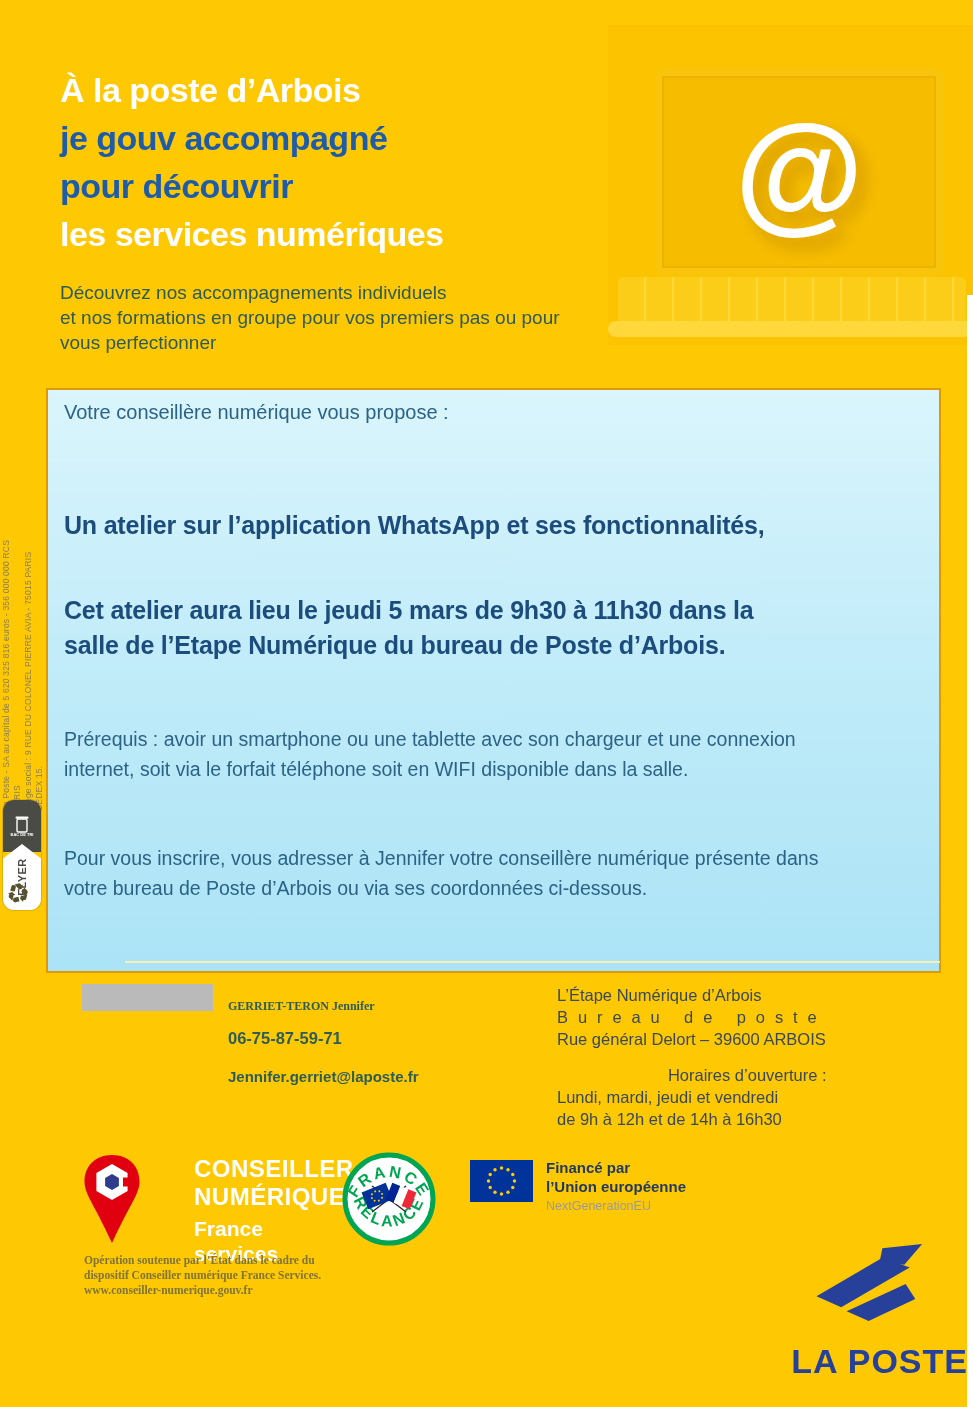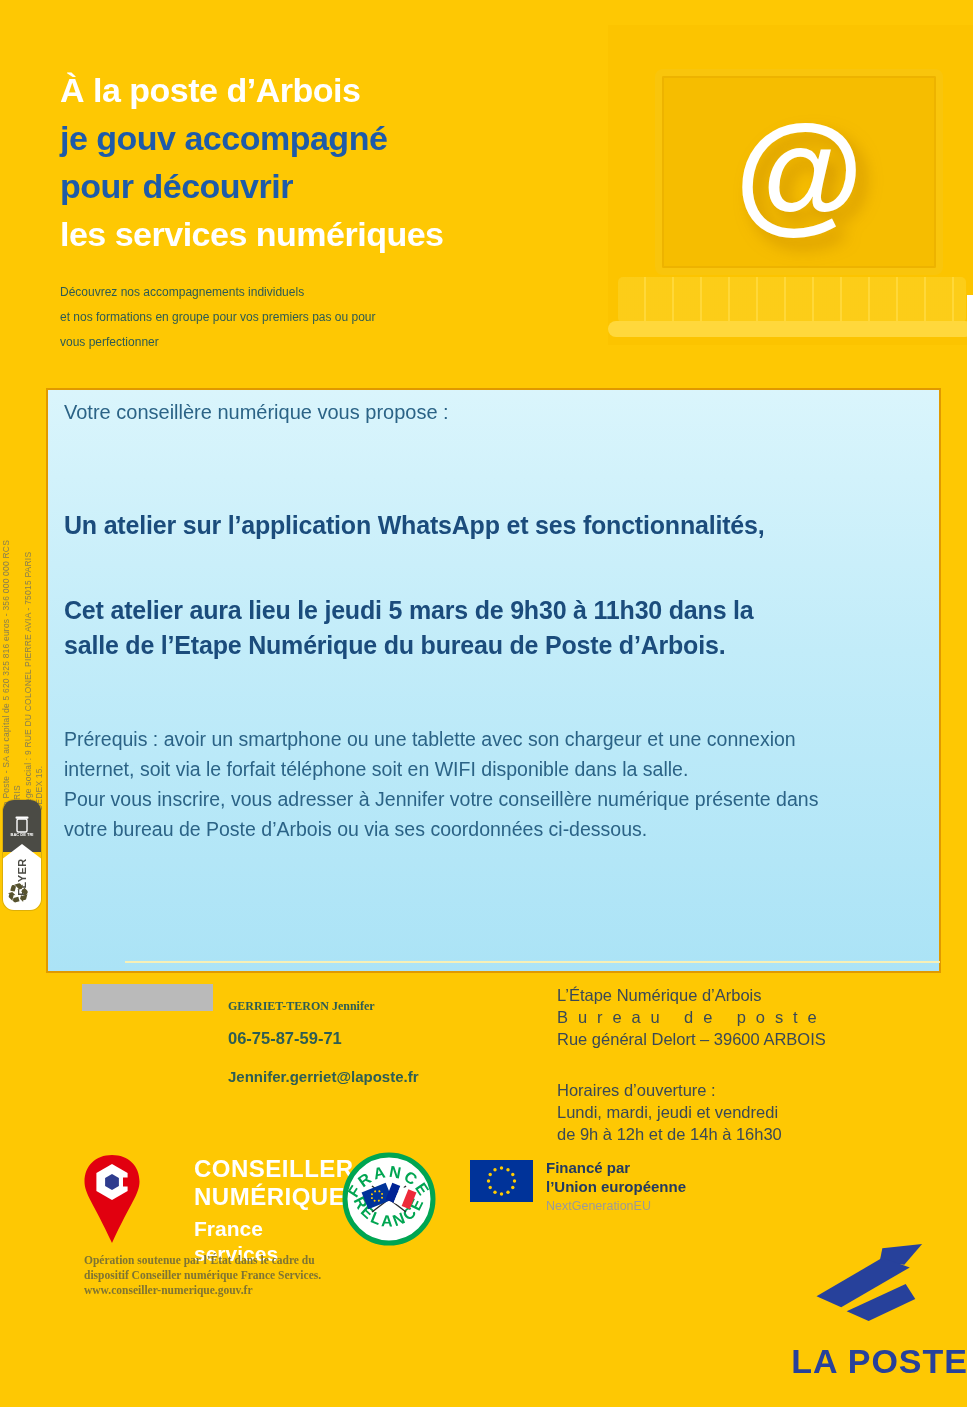--- a/index.html
+++ b/index.html
@@ -8,21 +8,21 @@
   .page{
     position:relative; width:973px; height:1407px; margin:0 auto;
     background:#FEC803; overflow:hidden;
   }
   
   .hero{ position:absolute; left:60px; top:66px; width:580px; }
   .hero .t{ font-size:34px; font-weight:700; line-height:48px; letter-spacing:-0.5px; }
   .hero .t.white{ color:#ffffff; }
   .hero .t.blue{ color:#1E5BA9; }
   .hero .subtitle{
-    margin-top:22px; font-size:12px; line-height:25px; color:#2E5B53;
+    margin-top:22px; font-size:19px; line-height:25px; color:#2E5B53;
     white-space:pre-line; font-weight:500;
   }
   
   .photo{ position:absolute; left:608px; top:25px; width:365px; height:320px; background:#FCC400; }
   .photo .screen{
     position:absolute; left:47px; top:44px; width:288px; height:206px;
     background:#F6BD00; border:7px solid #F9C50C; border-radius:8px;
     box-shadow: inset 0 0 0 2px rgba(220,160,0,.35);
     display:flex; align-items:center; justify-content:center;
   }
@@ -50,36 +50,36 @@
     text-align:left; font-size:25px; line-height:35px; font-weight:700;
     color:#1B4C7C; white-space:pre-line; letter-spacing:-0.2px;
   }
   .box .h1{ margin-top:82px; }
   .box .h2{ margin-top:50px; }
   .box .para{
     font-size:19.5px; line-height:30px; color:#2B6386; font-weight:500;
     white-space:pre-line;
   }
   .box .p1{ margin-top:61px; }
-  .box .p2{ }
+  .box .p2{ margin-top:59px; }
   
   .divider{
     position:absolute; left:125px; top:961px; width:815px; height:0;
     border-top:2px solid rgba(255,241,175,.9);
   }
   .redacted{
     position:absolute; left:82px; top:984px; width:131px; height:27px; background:#BABABA;
   }
   .contact-left{ position:absolute; left:228px; top:999px; color:#2D5D54; }
   .contact-left .name{ font-size:12px; font-weight:600;font-family:Liberation Serif, serif; }
   .contact-left .phone{ font-size:16.5px; font-weight:600; margin-top:15px; }
   .contact-left .email{ font-size:15px; font-weight:600; margin-top:20px; }
   .contact-right{ position:absolute; left:557px; top:984px; color:#3A4957; font-size:16.5px; line-height:22px; }
   .contact-right .spread{ letter-spacing:0.6em; }
-  .contact-right .hours{ margin-top:29px; }
+  .contact-right .hours{ margin-top:14px;text-align:right; }
   
   .legal{
     position:absolute; left:-122px; top:644px; width:290px;
     transform:rotate(-90deg);
     font-size:8.5px; line-height:11px; color:#8A7F4F; letter-spacing:.2px;
   }
   .flyer-badge{
     position:absolute; left:3px; top:800px; width:38px; height:110px;
     border-radius:11px; overflow:hidden; box-shadow:0 0 0 1px rgba(120,100,30,.25);
   }

